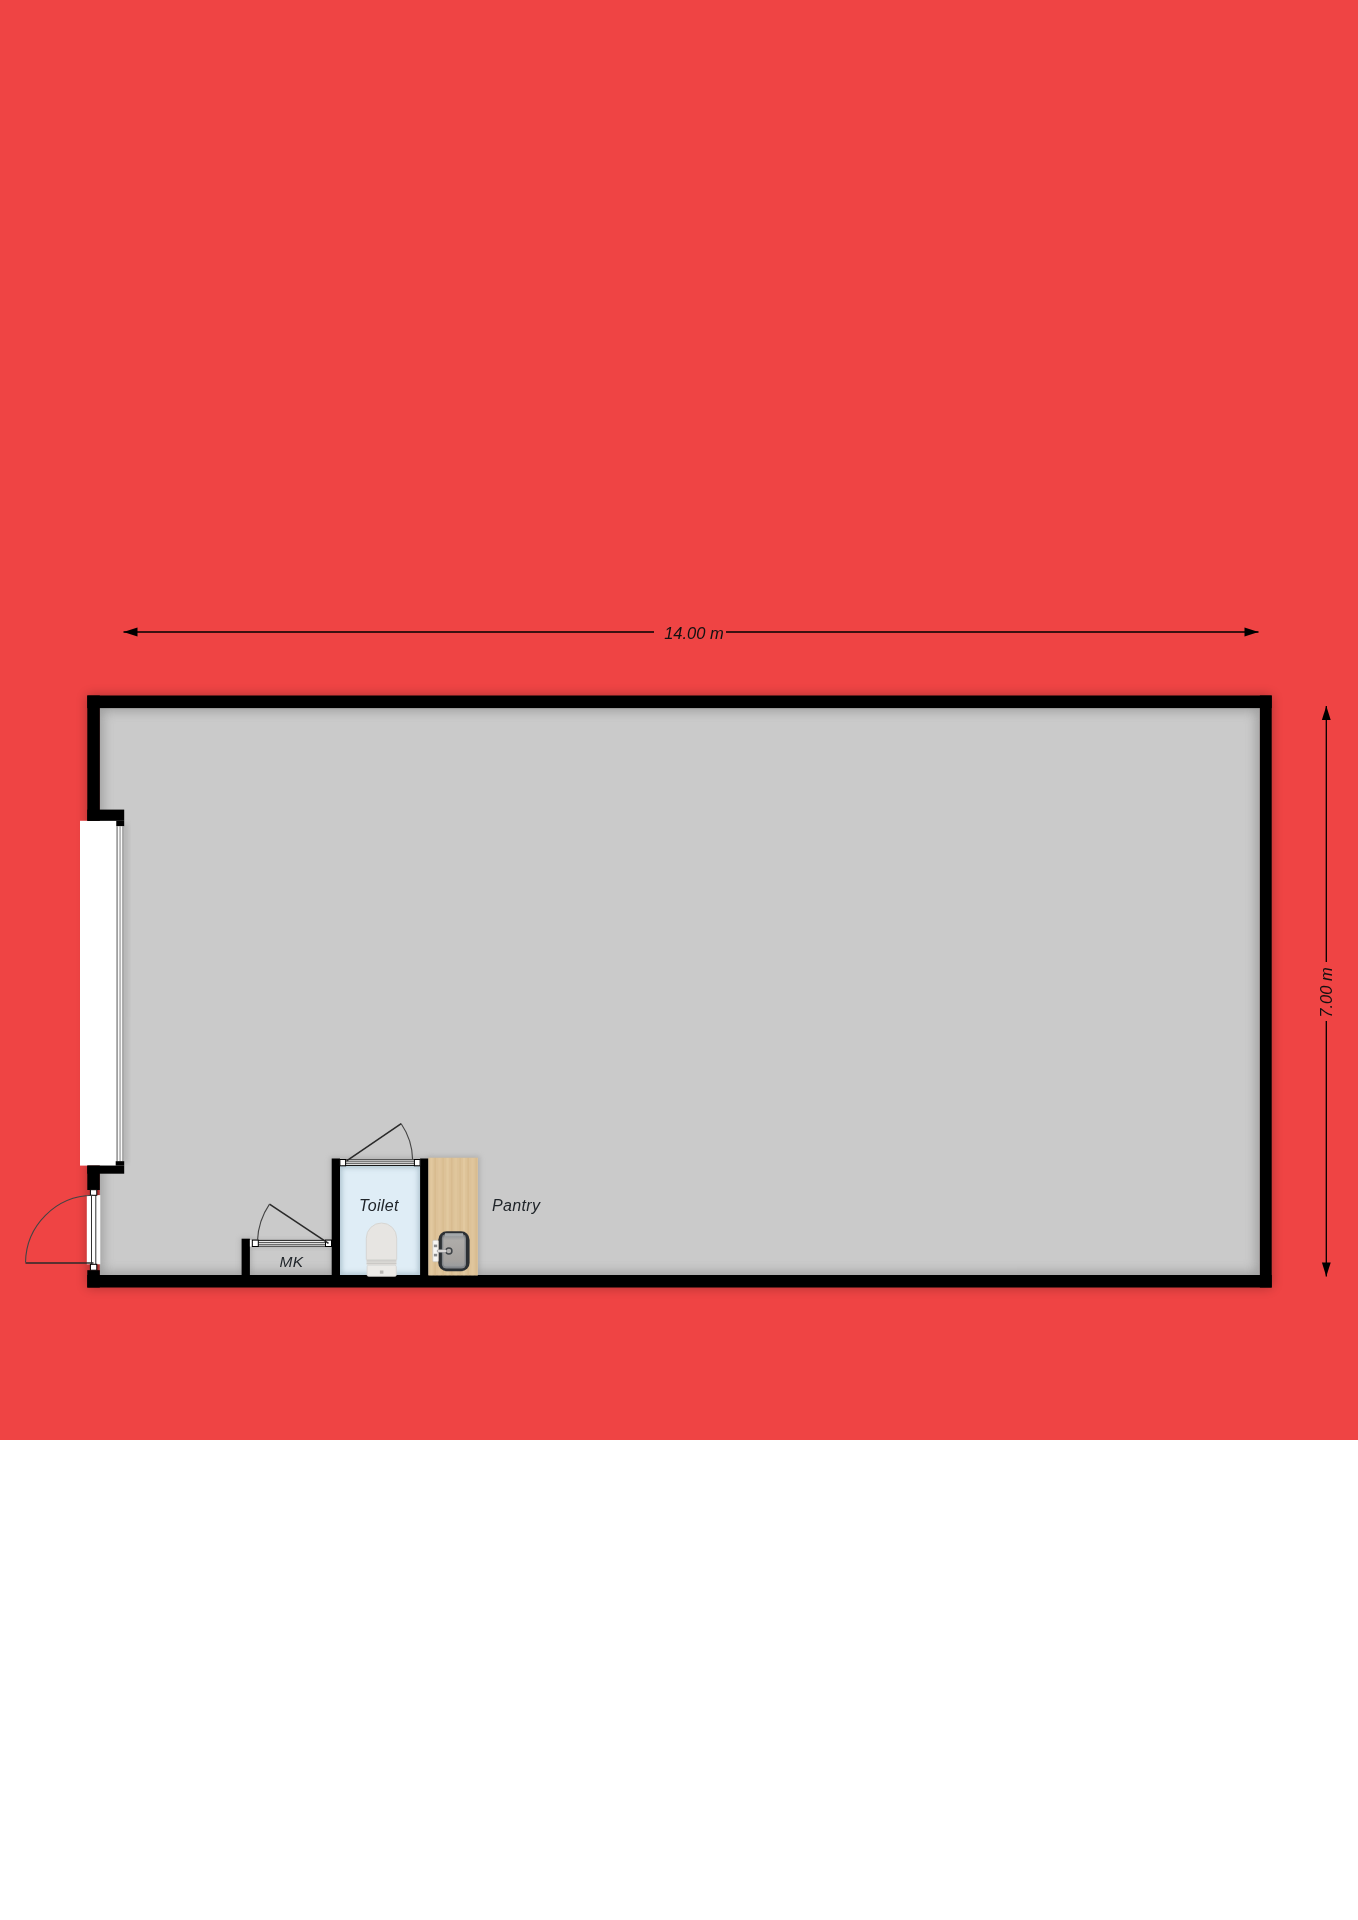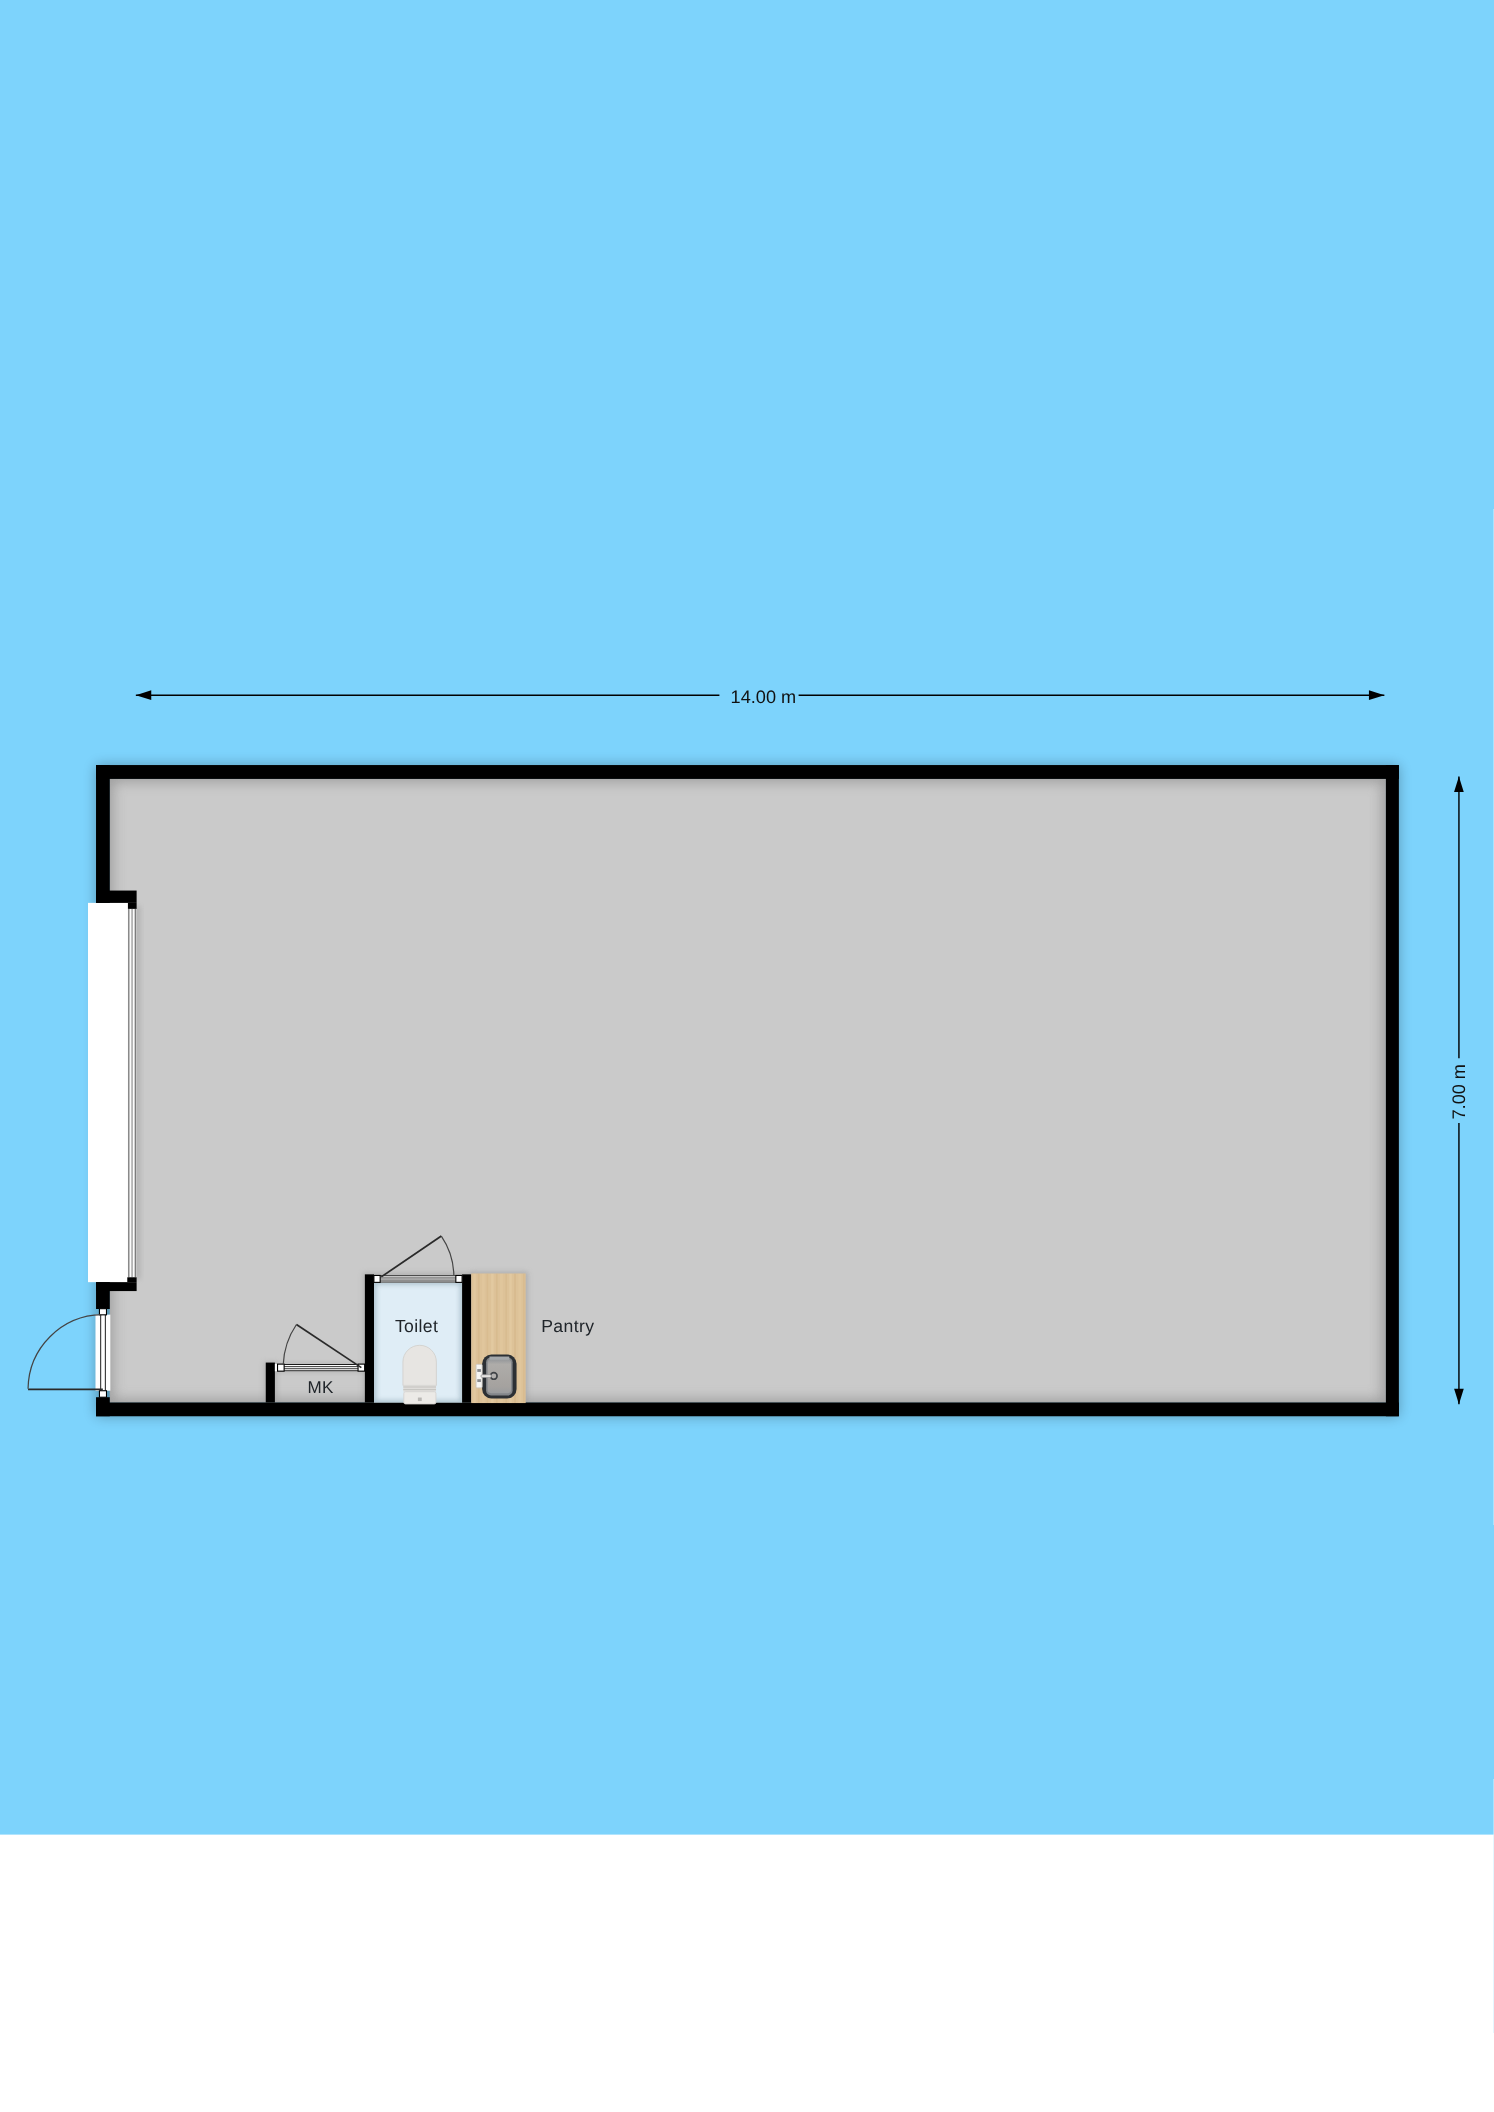--- a/index.html
+++ b/index.html
@@ -1,17 +1,17 @@
 <!DOCTYPE html>
 <html><head>
 <meta charset="utf-8">
 <style>
   html,body{margin:0;padding:0;background:#ffffff;}
-  .page{position:relative;width:1358px;height:1668px;background:#7dd3fc;overflow:hidden;
-        font-family:"Liberation Sans", sans-serif;}
+  .page{position:relative;width:1358px;height:1440px;background:#ef4444;overflow:hidden;
+        font-family:"Liberation Sans", sans-serif;font-style:italic;}
   svg{position:absolute;top:0;left:0;}
   text{font-family:"Liberation Sans", sans-serif;}
 </style>
 </head>
 <body>
 <div class="page">
 <svg width="1358" height="1920" viewBox="0 0 1358 1920">
   <defs>
     <filter id="bshadow" x="-5%" y="-5%" width="110%" height="110%">
       <feDropShadow dx="0" dy="2" stdDeviation="5" flood-color="#000000" flood-opacity="0.35"></feDropShadow>

